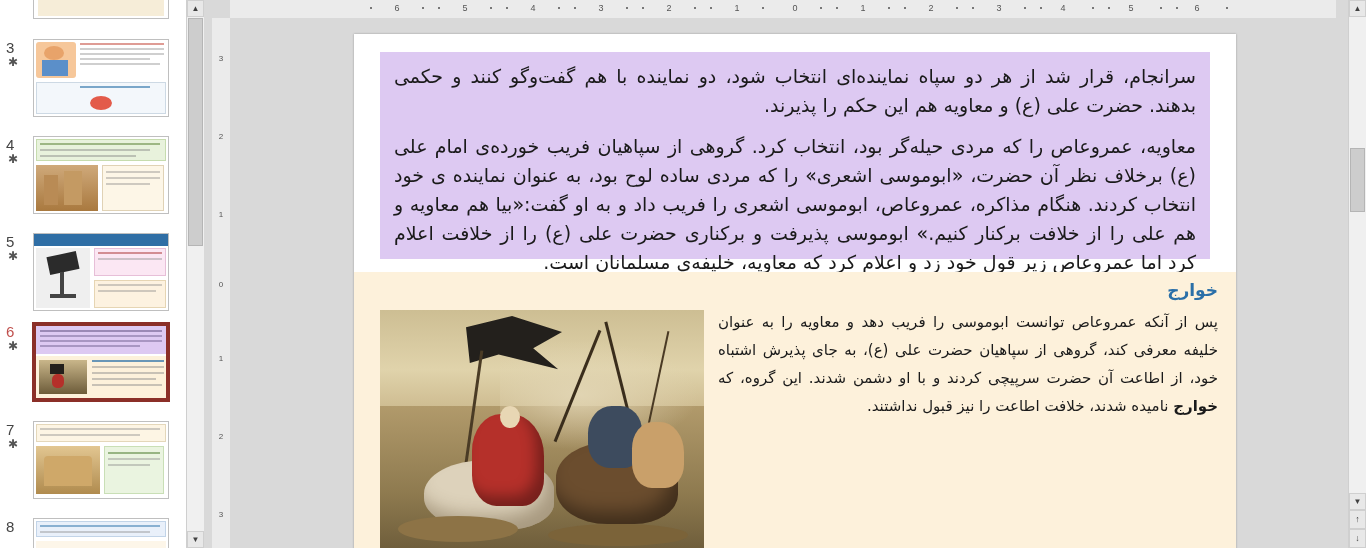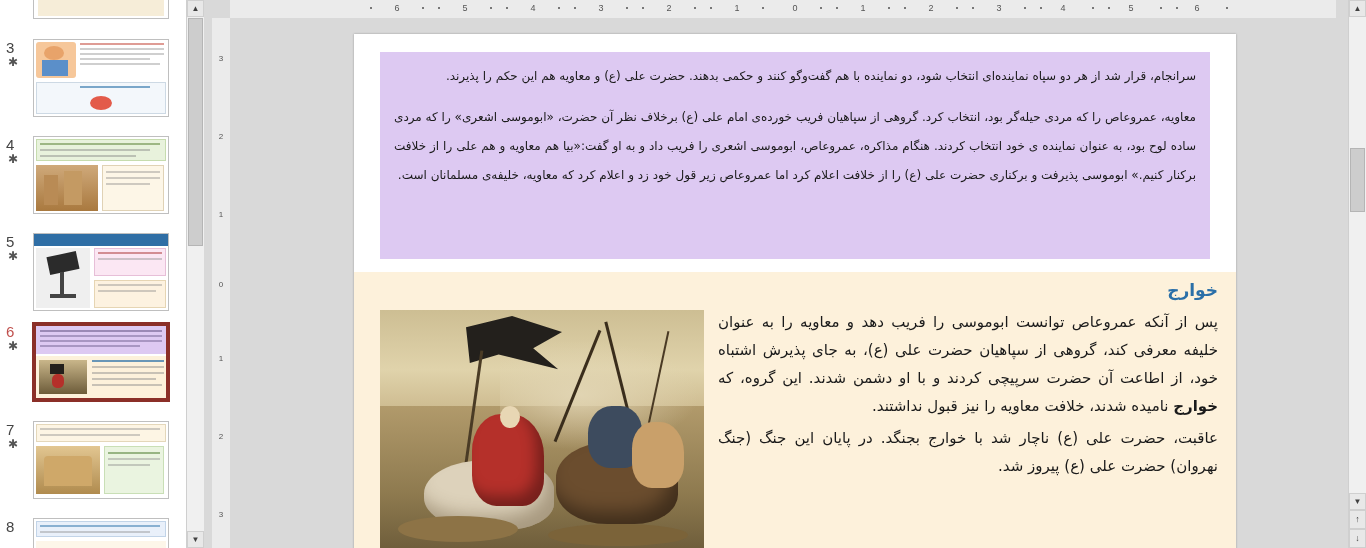--- a/index.html
+++ b/index.html
@@ -178,21 +178,21 @@
     height: 207px;
     background: #ddc9f2;
     direction: rtl;
     text-align: justify;
     padding: 10px 14px 0 14px;
     box-sizing: border-box;
   }
   .box-purple p {
     margin: 0 0 12px 0;
     font-family: "DejaVu Sans", sans-serif;
-    font-size: 12px;
+    font-size: 19px;
     line-height: 29px;
     color: #1a1a1a;
     text-align: justify;
   }
 
   .box-cream {
     position: absolute;
     left: 0px;
     top: 238px;
     width: 882px;
@@ -533,22 +533,21 @@
           <div class="horse-dark"></div>
           <div class="rider-blue"></div>
           <div class="rider-tan"></div>
           <div class="rider-red"></div>
           <div class="rider-red-head"></div>
           <div class="fallen"></div>
           <div class="fallen2"></div>
         </div>
 
         <div class="body-text">
-          <p><span>پس از آنکه عمروعاص توانست ابوموسی را فریب دهد و معاویه را به عنوان خلیفه معرفی کند، گروهی از سپاهیان حضرت علی (ع)، به جای پذیرش اشتباه خود، از اطاعت آن حضرت سرپیچی کردند و با او دشمن شدند. این گروه، که </span><b>خوارج</b><span> نامیده شدند، خلافت معاویه را نیز قبول نداشتند.</span></p>
-          <p>عاقبت، حضرت علی (ع) ناچار شد با خوارج بجنگد. در پایان این جنگ (جنگ نهروان) حضرت علی (ع) پیروز شد.</p>
+          <p><span>پس از آنکه عمروعاص توانست ابوموسی را فریب دهد و معاویه را به عنوان خلیفه معرفی کند، گروهی از سپاهیان حضرت علی (ع)، به جای پذیرش اشتباه خود، از اطاعت آن حضرت سرپیچی کردند و با او دشمن شدند. این گروه، که </span><b>خوارج</b><span> نامیده شدند، خلافت اطاعت را نیز قبول نداشتند.</span></p>
         </div>
       </div>
 
     </div>
   </div>
 
   <div class="right-scroll">
     <div class="sb-btn sb-up">▲</div>
     <div class="sb-thumb"></div>
     <div class="sb-btn sb-down">▼</div>

